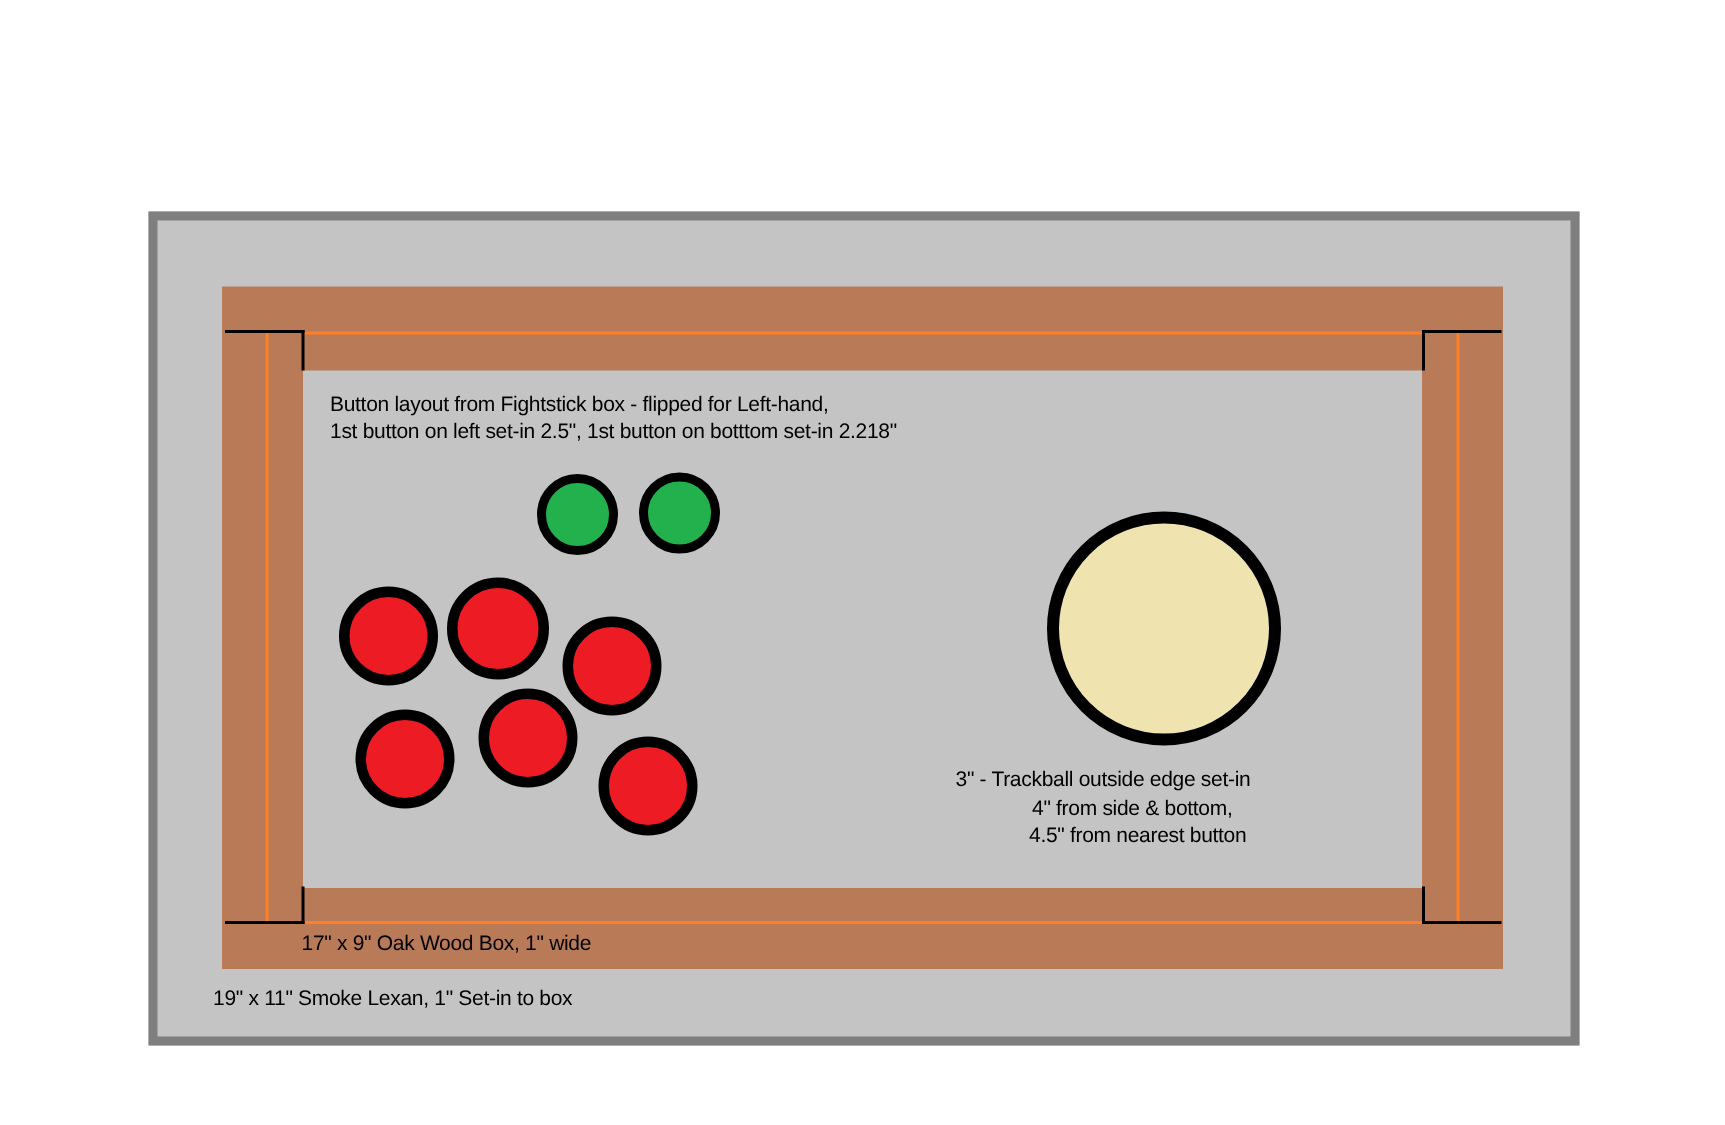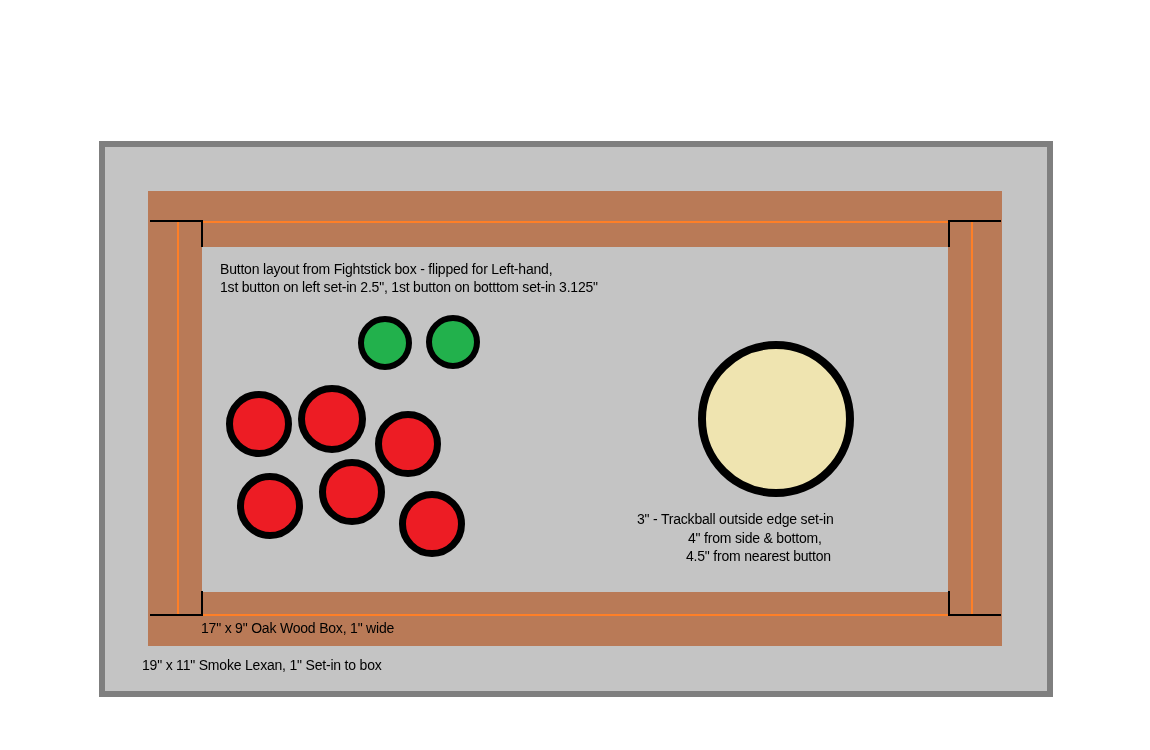--- a/index.html
+++ b/index.html
@@ -91,21 +91,21 @@
       <div class="circle" style="left: 298px; top: 341px; width: 68px; height: 68px; border-width: 7px; background: rgb(237, 28, 36);"></div>
       <div class="circle" style="left: 375px; top: 367px; width: 66px; height: 66px; border-width: 7px; background: rgb(237, 28, 36);"></div>
       <div class="circle" style="left: 237px; top: 429px; width: 66px; height: 66px; border-width: 7px; background: rgb(237, 28, 36);"></div>
       <div class="circle" style="left: 319px; top: 415px; width: 66px; height: 66px; border-width: 7px; background: rgb(237, 28, 36);"></div>
       <div class="circle" style="left: 399px; top: 447px; width: 66px; height: 66px; border-width: 7px; background: rgb(237, 28, 36);"></div>
       <div class="circle" style="left: 698px; top: 297px; width: 156px; height: 156px; border-width: 8px; background: rgb(239, 228, 176);"></div>
     </div>
 
   <div class="note layout-note">
     <div>Button layout from Fightstick box - flipped for Left-hand,</div>
-    <div>1st button on left set-in 2.5", 1st button on botttom set-in 3.125"</div>
+    <div>1st button on left set-in 2.5", 1st button on botttom set-in 2.218"</div>
   </div>
 
   <div class="note trackball-note">
     <div>3" - Trackball outside edge set-in</div>
     <div class="indent2">4" from side &amp; bottom,</div>
     <div class="indent3">4.5" from nearest button</div>
   </div>
 
   <div class="note oak-label">17" x 9" Oak Wood Box, 1" wide</div>
 

